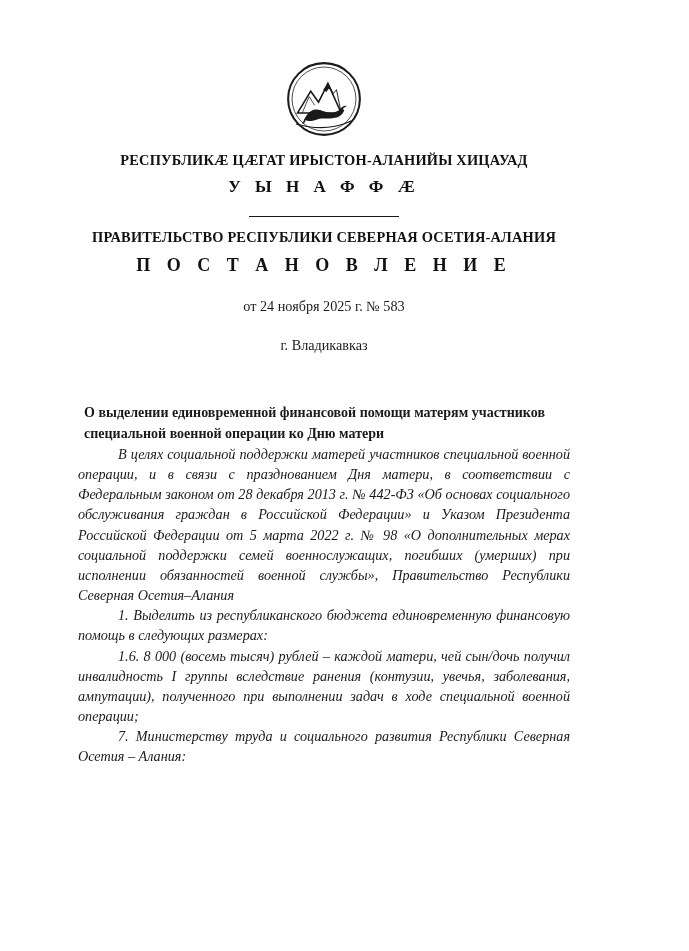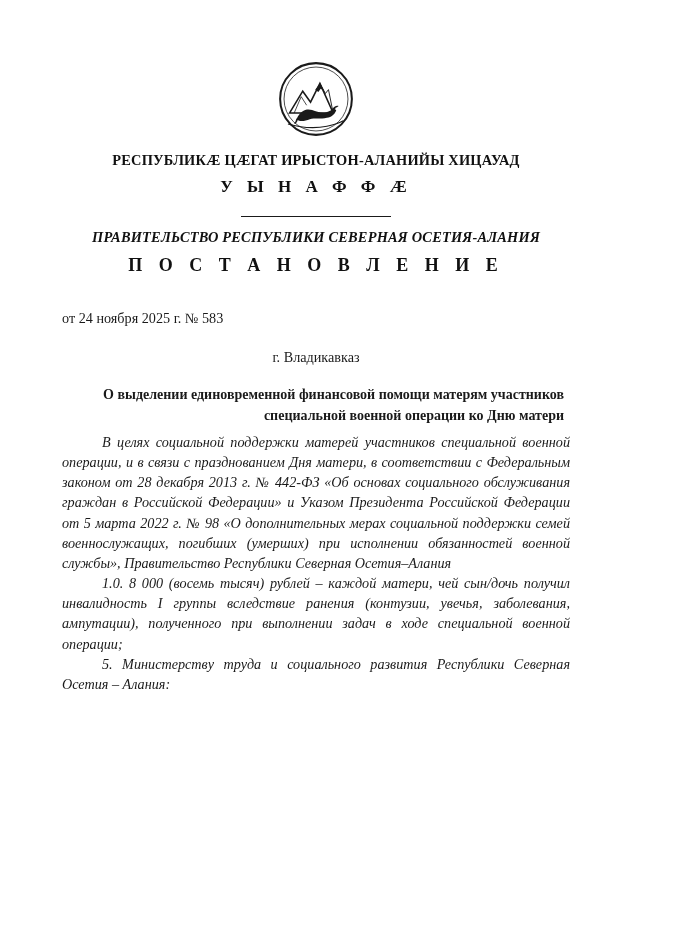--- a/index.html
+++ b/index.html
@@ -12,21 +12,21 @@
     width: 689px;
     height: 951px;
     overflow: hidden;
     font-family: "Liberation Serif", "DejaVu Serif", serif;
     color: #1a1a1a;
   }
   .page {
     width: 632px;
     height: 951px;
     box-sizing: border-box;
-    padding: 46px 62px 0 62px;
+    padding: 46px 62px 0 78px;
     position: relative;
   }
 
   
   .emblem-wrap {
     display: flex;
     justify-content: center;
     align-items: flex-start;
     margin-top: 14px;
     margin-bottom: 14px;
@@ -57,43 +57,42 @@
   .rule {
     width: 150px;
     height: 1px;
     background: #1a1a1a;
     margin: 4px auto 12px auto;
   }
   .hdr-gov {
     font-size: 14.4px;
     letter-spacing: 0.2px;
     margin-bottom: 9px;
-    font-style: italic;
   }
   .hdr-post {
     font-size: 18px;
     letter-spacing: 6px;
-    margin-bottom: 34px;
+    margin-bottom: 22px;
   }
   .doc-date {
-    text-align: left;
+    text-align: center;
     font-size: 14.2px;
     margin-bottom: 22px;
   }
   .doc-city {
     text-align: center;
     font-size: 14.2px;
-    margin-bottom: 18px;
+    margin-bottom: 48px;
   }
   .doc-title {
-    text-align: right;
+    text-align: left;
     font-weight: bold;
     font-size: 14px;
     line-height: 1.5;
-    margin: 0 6px 6px 6px;
+    margin: 0 6px 0 6px;
   }
 
   
   .body-text p {
     margin: 0;
     font-size: 14.2px;
     line-height: 1.42;
     text-align: justify;
     text-indent: 40px;
     text-justify: inter-word;
@@ -147,18 +146,19 @@
   <div class="hdr-line hdr-post">П О С Т А Н О В Л Е Н И Е</div>
 
   <div class="doc-date">от 24 ноября 2025 г. № 583</div>
 
   <div class="doc-city">г. Владикавказ</div>
 
   <div class="doc-title">О выделении единовременной финансовой помощи матерям участников специальной военной операции ко Дню матери</div>
 
   <div class="body-text">
     <p>В целях социальной поддержки матерей участников специальной военной операции, и в связи с празднованием Дня матери, в соответствии с Федеральным законом от 28 декабря 2013 г. № 442-ФЗ «Об основах социального обслуживания граждан в Российской Федерации» и Указом Президента Российской Федерации от 5 марта 2022 г. № 98 «О дополнительных мерах социальной поддержки семей военнослужащих, погибших (умерших) при исполнении обязанностей военной службы», Правительство Республики Северная Осетия–Алания</p>
-    <p>1.0. 8 000 (восемь тысяч) рублей – каждой матери, чей сын/дочь получил инвалидность I группы вследствие ранения (контузии, увечья, заболевания, ампутации), полученного при выполнении задач в ходе специальной военной операции;</p>
-    <p>5. Министерству труда и социального развития Республики Северная Осетия – Алания:</p>
+    <p>1. Выделить из республиканского бюджета единовременную финансовую помощь в следующих размерах:</p>
+    <p>1.6. 8 000 (восемь тысяч) рублей – каждой матери, чей сын/дочь получил инвалидность I группы вследствие ранения (контузии, увечья, заболевания, ампутации), полученного при выполнении задач в ходе специальной военной операции;</p>
+    <p>7. Министерству труда и социального развития Республики Северная Осетия – Алания:</p>
   </div>
 
   <div class="page-fade"></div>
 </div>
 
 </body></html>

